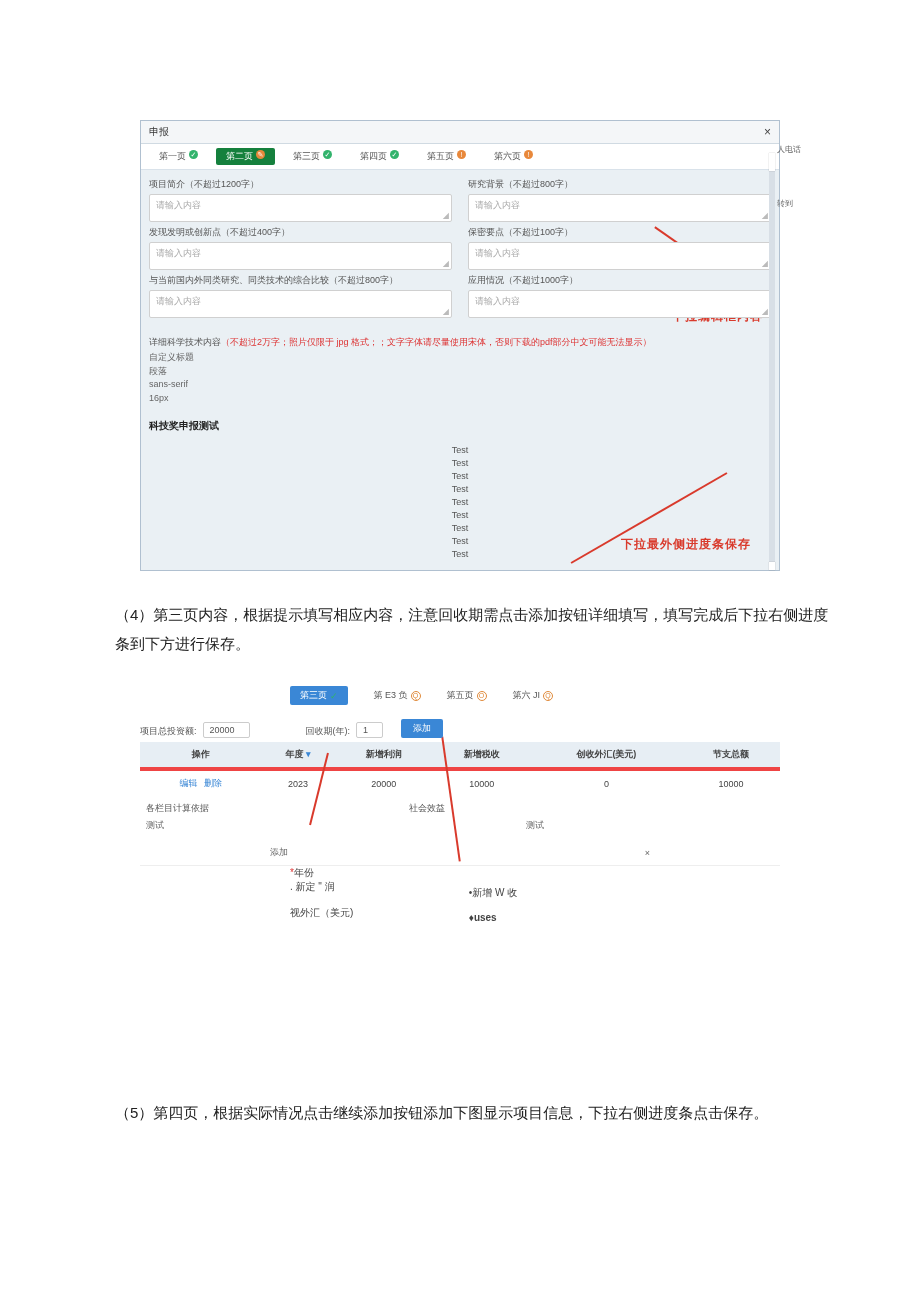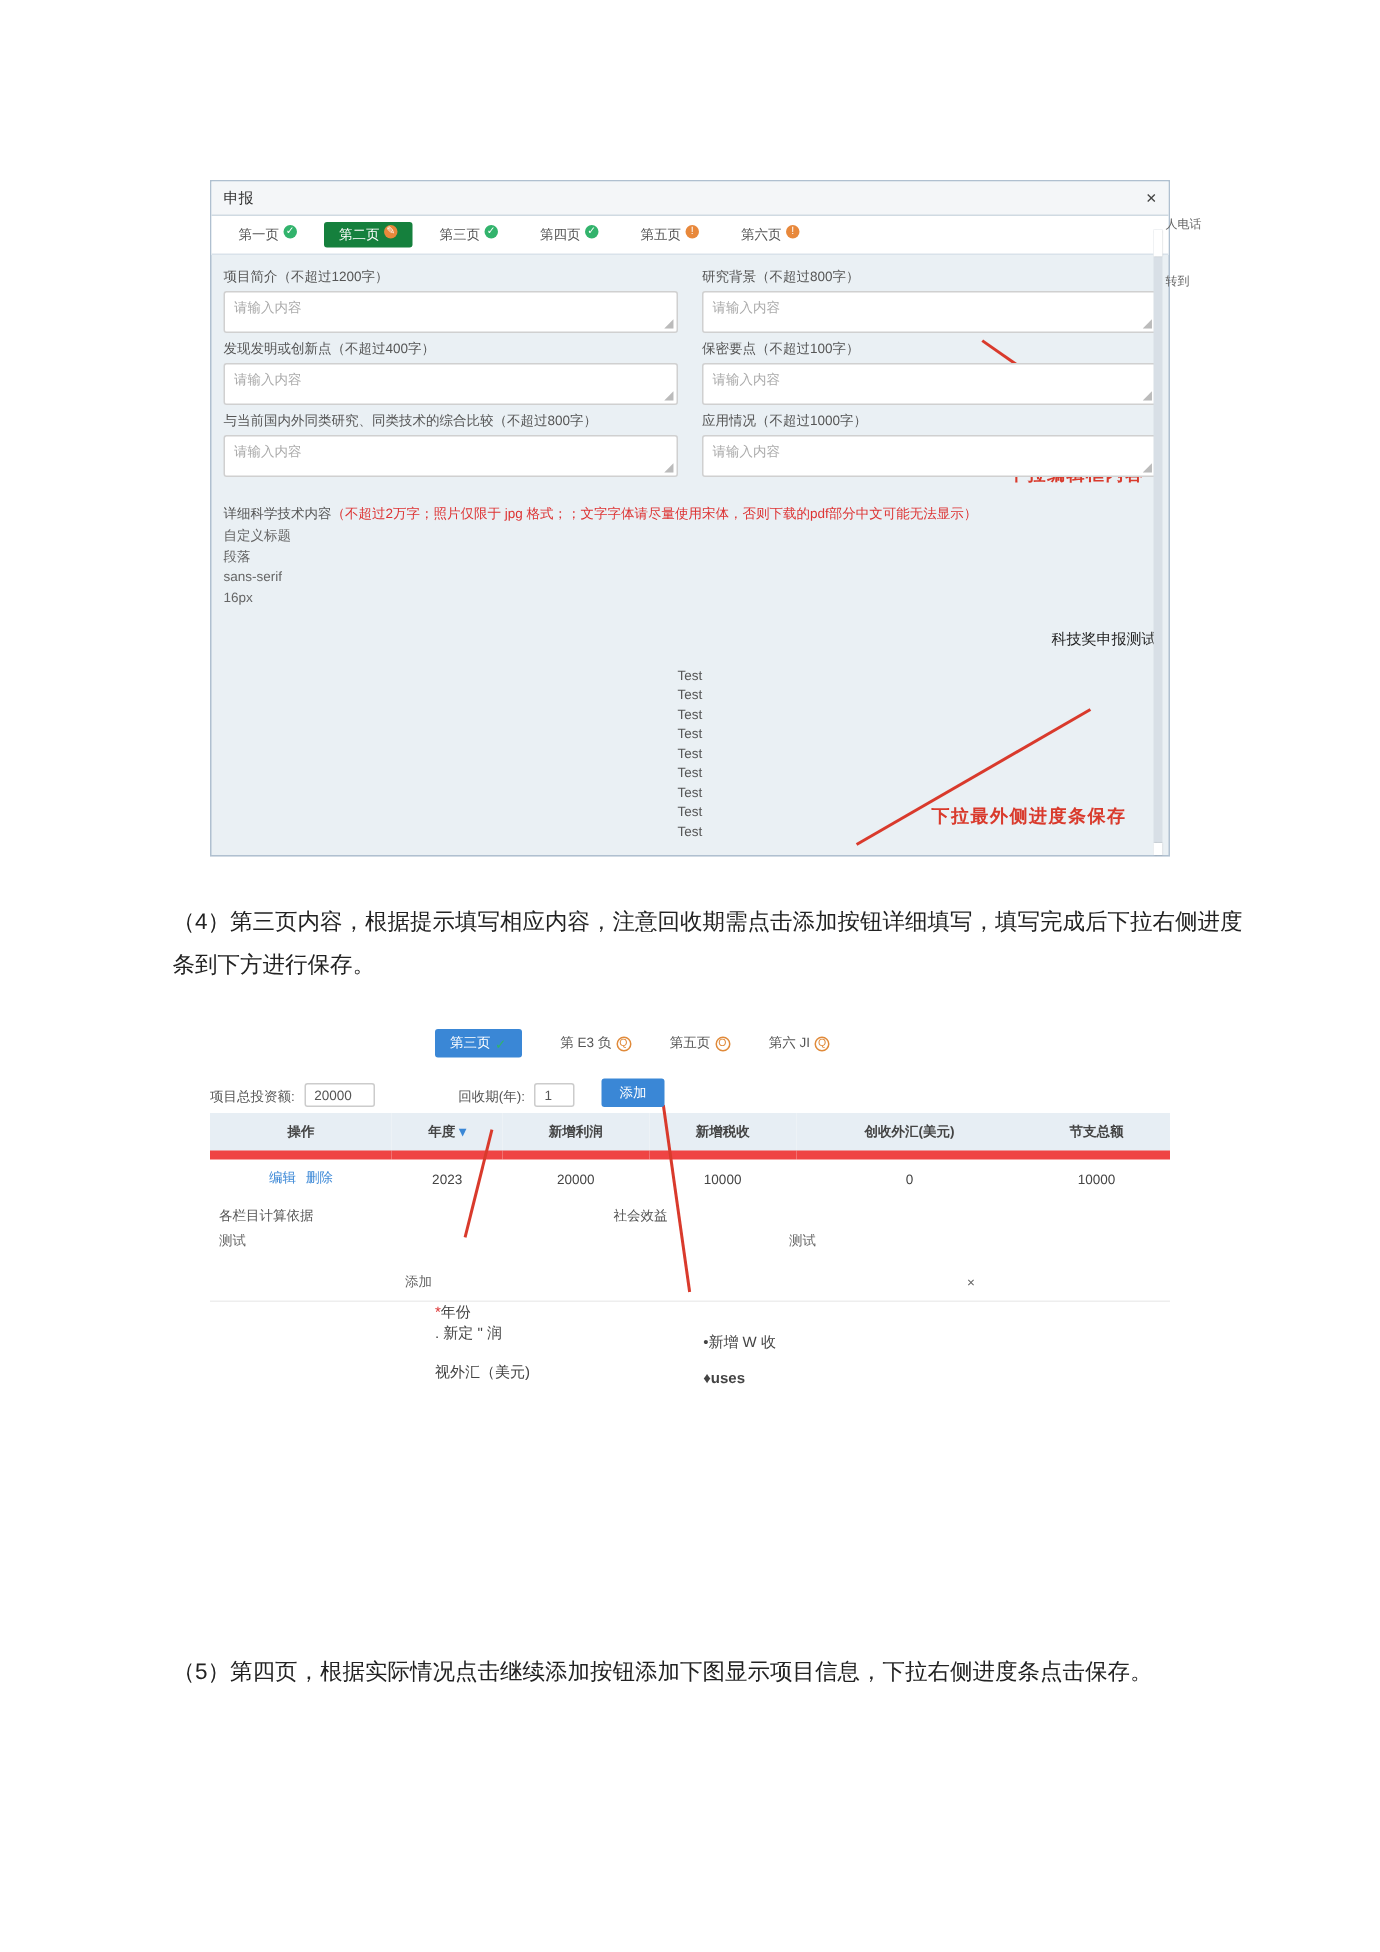--- a/index.html
+++ b/index.html
@@ -21,21 +21,21 @@
   .s1body{display:flex;position:relative}
   .s1left{flex:1;padding:4px 8px 10px 8px}
   .s1right{flex:1;padding:4px 8px 10px 8px;position:relative}
   .frow{margin:4px 0}
   .flbl{font-size:9px;color:#555;margin-bottom:3px}
   .fbox{background:#fff;border:1px solid #d0d0d0;border-radius:2px;padding:4px 6px;height:28px;color:#aaa;font-size:9px;position:relative}
   .fbox .grip{position:absolute;right:2px;bottom:1px;color:#bbb;font-size:8px}
   .richlbl{font-size:9px;color:#555}
   .richlbl .red{color:#d33}
   .richtool{font-size:9px;color:#666;line-height:1.5;padding:2px 0}
-  .richtitle{text-align:right;font-size:10px;font-weight:400;margin:12px 0}
+  .richtitle{text-align:left;font-size:10px;font-weight:700;margin:12px 0}
   .tests{text-align:center;font-size:9px;color:#555}
   .tests div{margin:3px 0}
   .ann-red{color:#d93a2c;font-size:12px;font-weight:600;letter-spacing:1px}
   .ann1{position:absolute;right:16px;top:138px}
   .ann2{position:absolute;right:20px;bottom:6px}
   .scrollbar{position:absolute;right:4px;top:32px;bottom:0;width:6px;background:#d8dfe6}
   .scrollbar .thumb{position:absolute;top:0;height:18px;width:100%;background:#fff;box-shadow:0 0 1px rgba(0,0,0,.3)}
   .scrollbar .thumbdn{position:absolute;bottom:0;height:8px;width:100%;background:#fff;box-shadow:0 0 1px rgba(0,0,0,.3)}
   .side-crop{position:absolute;right:-22px;top:24px;font-size:8px;color:#666;line-height:1.3}
   .arrow1{position:absolute;right:80px;top:70px;width:70px;height:70px;border-top:2px solid #d93a2c;transform:rotate(35deg);pointer-events:none}
@@ -51,21 +51,21 @@
   .tab2.active{background:#3a87d6;color:#fff;padding:3px 10px;border-radius:2px}
   .tab2 .tick{color:#32b36c}
   .tab2 .open{color:#e08a3a;border:1px solid #e08a3a;border-radius:50%;width:10px;height:10px;line-height:8px;font-size:7px;text-align:center}
   .row2a{display:flex;align-items:flex-end;gap:6px;padding:4px 0;font-size:9px;color:#555}
   .row2a .nbox{background:#fff;border:1px solid #ccc;padding:2px 14px 2px 6px;border-radius:2px}
   .addbtn{background:#3a87d6;color:#fff;padding:3px 12px;border-radius:2px;margin-left:12px;position:relative;cursor:pointer}
   .tbl{width:100%;border-collapse:collapse}
   .tbl th,.tbl td{font-size:9px;padding:6px 4px;text-align:center;color:#444}
   .tbl thead tr{background:#e7eef4}
   .tbl thead th{font-weight:600}
-  .tbl tbody tr{border-top:6px solid #ef4444}
+  .tbl tbody tr{border-top:4px solid #ef4444}
   .tbl .ops span{color:#3a87d6;margin:0 2px;cursor:pointer}
   .lbls2{display:flex;gap:200px;font-size:9px;color:#555;padding:6px 6px 2px 6px}
   .val2{display:flex;gap:200px;font-size:9px;color:#666;padding:2px 6px 8px 6px}
   .dlgbar{display:flex;align-items:center;padding:6px 0;border-bottom:1px solid #eee;color:#666}
   .dlgbar .dt{margin-left:130px}
   .dlgbar .x{margin-left:auto;margin-right:130px;cursor:pointer}
   .dlgform{margin-left:150px;font-size:10px;color:#444}
   .dlgform .rq{color:#d33}
   .dlgform .fr{display:inline-block;width:160px;margin:0 0;vertical-align:top}
   .dlgform .fr2{display:inline-block;width:140px;margin:6px 16px;vertical-align:top}
@@ -73,21 +73,21 @@
   .arrow2b{position:absolute;left:310px;top:56px;width:0;height:126px;border-left:2px solid #d93a2c;transform:rotate(-8deg);pointer-events:none}
 </style>
 </head>
 <body>
 
 <div class="page">
 
   <div class="shot1">
     <div class="side-crop">
       <div>人电话</div>
-      <div style="margin-top:28px">转到</div>
+      <div style="margin-top:44px">转到</div>
     </div>
     <div class="shot1-hdr">
       <span class="ttl">申报</span>
       <span class="close">×</span>
     </div>
     <div class="tabs1">
       <div class="tab1">
           <span>第一页</span>
           <span class="dot ok">✓</span>
         </div>

